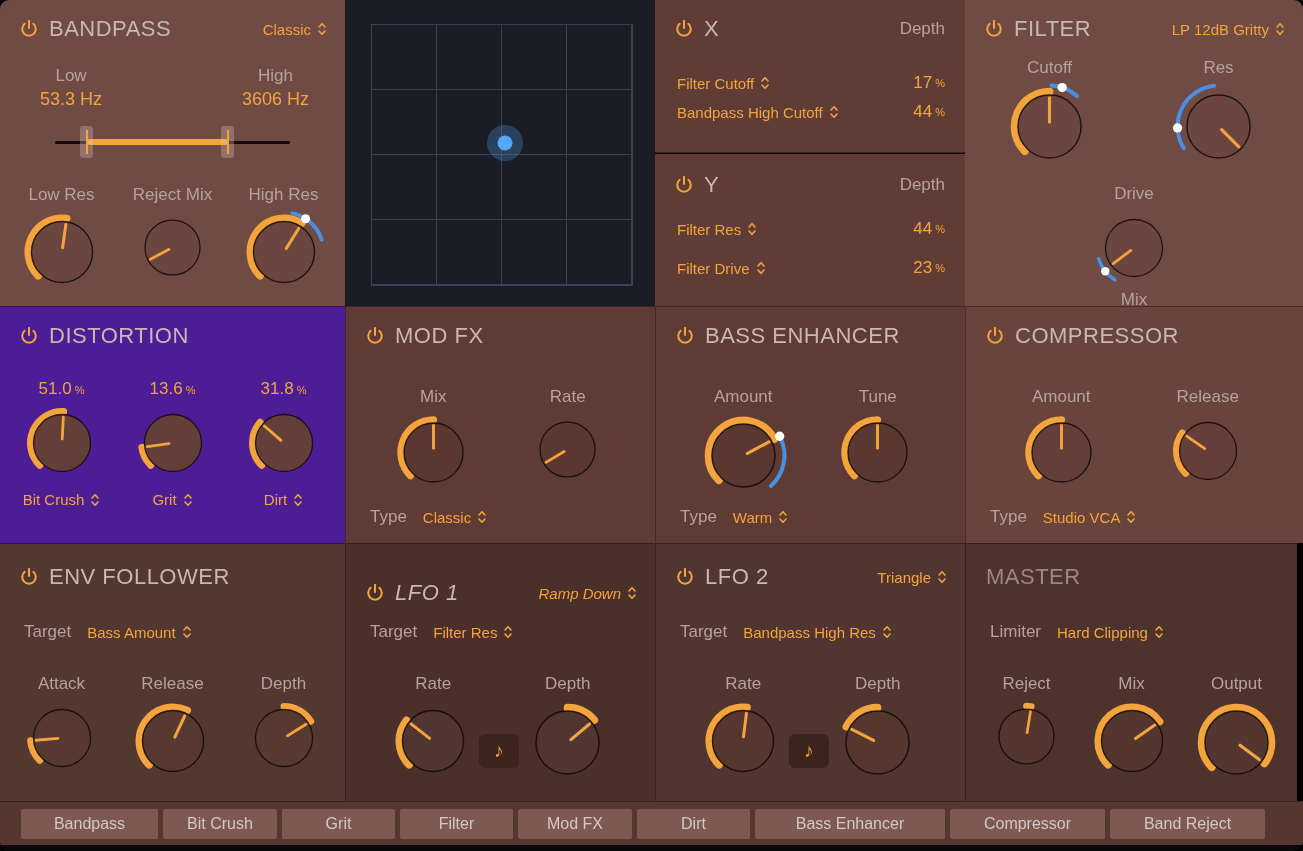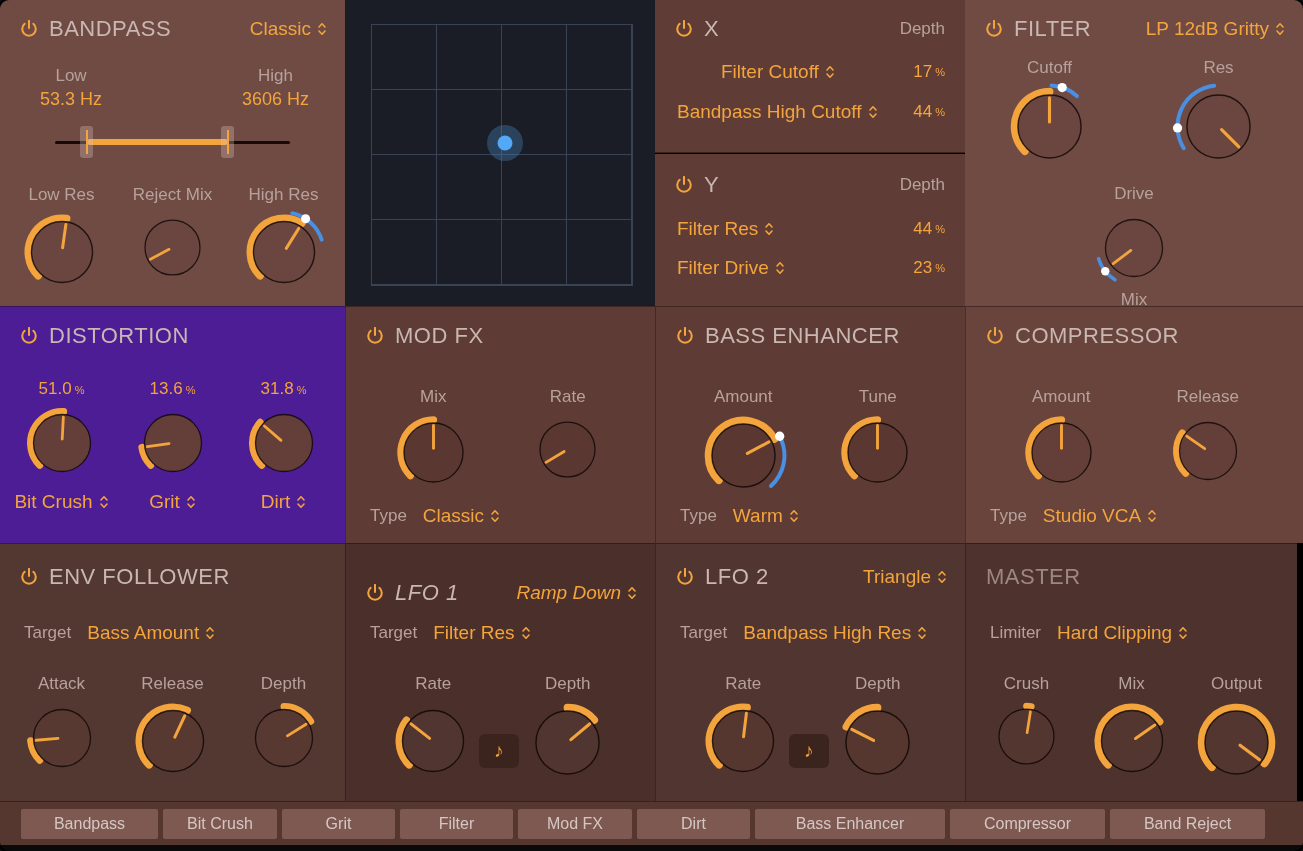--- a/index.html
+++ b/index.html
@@ -5,21 +5,21 @@
   html,body{margin:0;padding:0;background:#111;font-family:"Liberation Sans",sans-serif;-webkit-font-smoothing:antialiased;}
   #root{position:relative;width:1303px;height:851px;background:#000;border-radius:9px;overflow:hidden;box-shadow:0 0 0 2px #000;}
   .panel{position:absolute;box-sizing:border-box;}
   
   .hdr{position:absolute;top:14px;left:20px;right:18px;height:30px;display:flex;align-items:center;gap:11px;}
   .title{font-size:22px;letter-spacing:.5px;color:var(--title,#C9B7B1);white-space:nowrap;}
   .title.dim{color:var(--master-title,#9C8881);}
   .spacer{flex:1;}
   .pwr{width:18px;height:18px;flex:0 0 auto;}
   
-  .dd{display:inline-flex;align-items:center;gap:6px;color:var(--orange,#F4A43C);font-size:19px;white-space:nowrap;cursor:default;}
+  .dd{display:inline-flex;align-items:center;gap:6px;color:var(--orange,#F4A43C);font-size:15px;white-space:nowrap;cursor:default;}
   .dd .chev{flex:0 0 auto;}
   .glabel{color:var(--label,#B7A29B);font-size:17px;white-space:nowrap;}
   .gvalue{color:var(--orange,#F4A43C);font-size:17px;white-space:nowrap;}
   .unit{font-size:11px;margin-left:3px;color:var(--orange,#F4A43C);}
   
   .krow{position:absolute;left:0;right:0;display:flex;}
   .kcell{flex:1;display:flex;flex-direction:column;align-items:center;}
   .klabel{font-size:17px;color:var(--label,#B7A29B);margin-bottom:2px;white-space:nowrap;}
   .kvalue{font-size:17px;color:var(--orange,#F4A43C);margin-bottom:2px;}
   .knob{line-height:0;}
@@ -132,21 +132,21 @@
 
   <div class="panel" style="left:655px;top:0;width:310px;height:153px;background:#5F3D36;border-bottom:1px solid rgba(20,8,5,.45);">
     <div class="hdr" style="right:20px;">
       <svg class="pwr" viewBox="0 0 16 16">
           <path d="M11.86 3.40 A6 6 0 1 1 4.14 3.40 M8 0.8 L8 7" fill="none" stroke="#F4A43C" stroke-width="1.8" stroke-linecap="round"></path>
         </svg>
       <span class="title">X</span>
       <span class="spacer"></span>
       <span class="depth-hd">Depth</span>
     </div>
-    <div class="modrow" style="top:59px;margin-left:44px;">
+    <div class="modrow" style="top:70px;">
       <span class="dd">
         <span>Filter Cutoff</span>
         <svg class="chev" width="10" height="16" viewBox="0 0 10 16">
             <path d="M2 6 L5 2.8 L8 6 M2 10 L5 13.2 L8 10" fill="none" stroke="#F4A43C" stroke-width="1.6" stroke-linecap="round" stroke-linejoin="round"></path>
           </svg>
       </span>
       <span class="spacer"></span>
       <span class="gvalue">17</span>
         <span class="unit">%</span>
     </div>
@@ -598,21 +598,21 @@
       <span class="glabel">Limiter</span>
       <span class="dd">
         <span>Hard Clipping</span>
         <svg class="chev" width="10" height="16" viewBox="0 0 10 16">
             <path d="M2 6 L5 2.8 L8 6 M2 10 L5 13.2 L8 10" fill="none" stroke="#F4A43C" stroke-width="1.6" stroke-linecap="round" stroke-linejoin="round"></path>
           </svg>
       </span>
     </div>
     <div class="krow" style="top:130px;padding:0 8px;">
       <div class="kcell">
-        <span class="klabel">Crush</span>
+        <span class="klabel">Reject</span>
         <div class="knob">
             <svg viewBox="-42 -42 84 84" width="81" height="81">
               <path d="M 0.00 -31.50 A 31.5 31.5 0 0 1 4.93 -31.11" fill="none" stroke="#F4A43C" stroke-width="7" stroke-linecap="round"></path>
               <circle cx="0" cy="0" r="28.5" fill="var(--knob-face,#64413B)" stroke="rgba(12,5,3,.8)" stroke-width="1.3"></circle>
               <line x1="0.6257378601609235" y1="-3.950753362380551" x2="4.0672960910460025" y2="-25.679896855473583" stroke="#F4A43C" stroke-width="2.8" stroke-linecap="round"></line>
             </svg>
           </div>
       </div>
       <div class="kcell">
         <span class="klabel">Mix</span>

